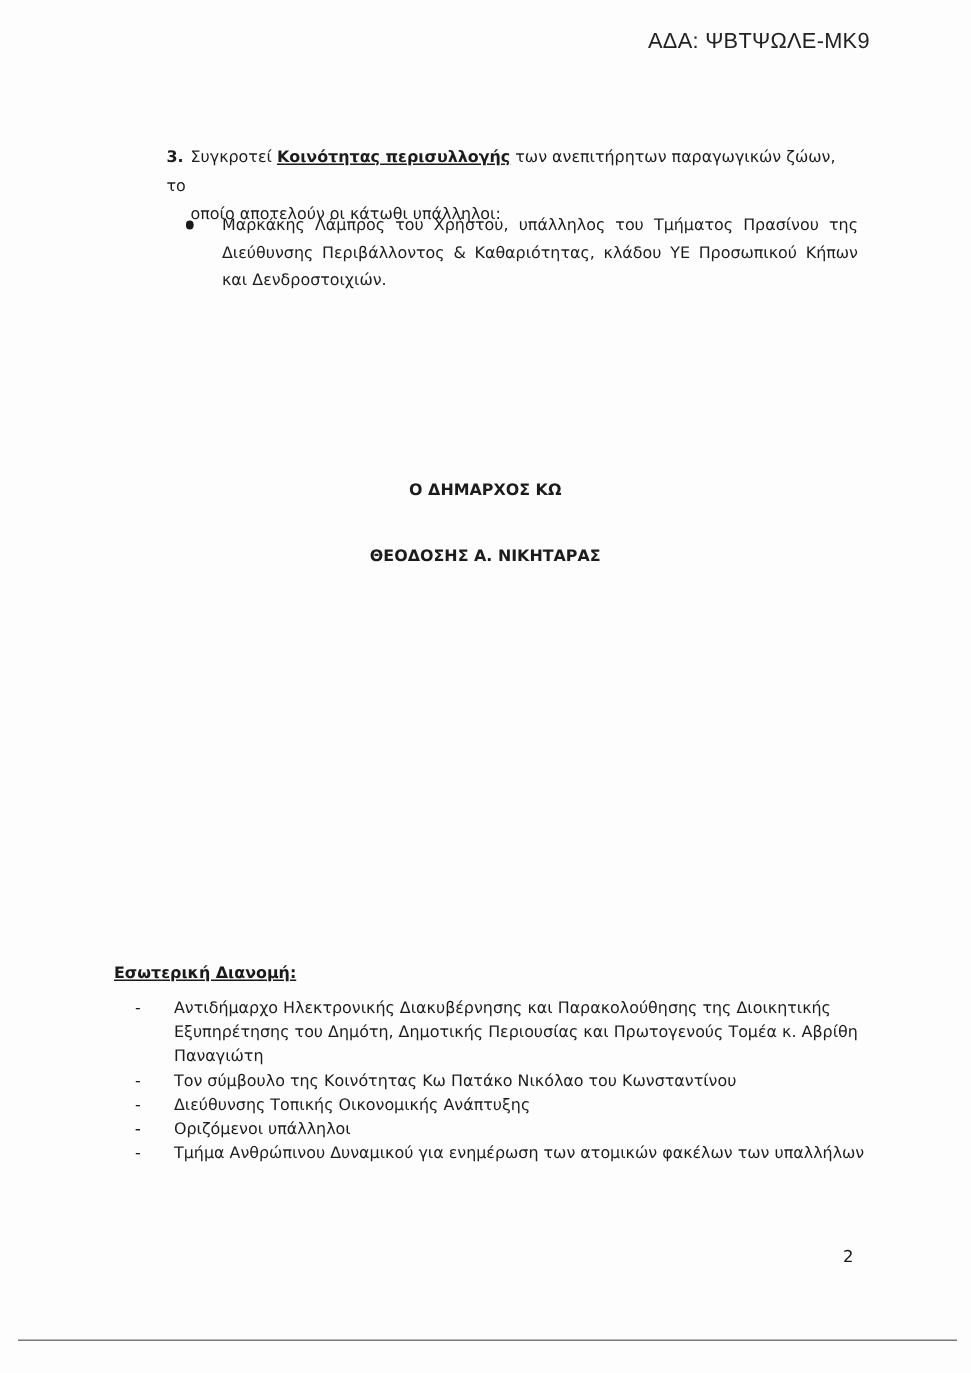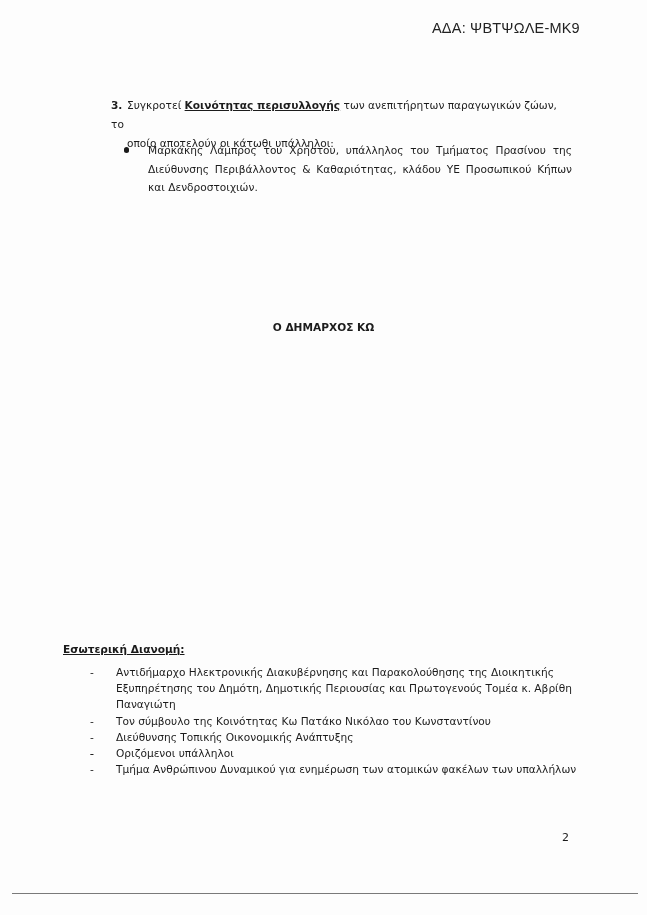--- a/index.html
+++ b/index.html
@@ -25,21 +25,21 @@
   .bullets li .dot {
     position: absolute; left: 0; top: 7px; width: 5px; height: 5px; border-radius: 50%; background: #1a1a1a;
   }
   .center-h {
     position: absolute; left: 0; width: 647px; text-align: center;
     font-family: "DejaVu Sans", sans-serif; font-weight: bold; font-size: 10.6px; color: #1c1c1c;
   }
   .mayor { top: 321px; }
   .name { top: 365px; }
   .dist-title {
-    position: absolute; left: 63px; top: 643px;
+    position: absolute; left: 76px; top: 643px;
     font-family: "DejaVu Sans", sans-serif; font-weight: bold; font-size: 10.6px; text-decoration: underline;
   }
   .dist { position: absolute; left: 90px; top: 664px; width: 500px; margin: 0; padding: 0; list-style: none; }
   .dist li { position: relative; padding-left: 26px; line-height: 16.2px; }
   .dist li .dash { position: absolute; left: 0; top: 0; }
   .pagenum { position: absolute; left: 562px; top: 831px; font-family: "DejaVu Sans", sans-serif; font-size: 11px; }
   .rule { position: absolute; left: 12px; top: 893px; width: 626px; height: 1px; background: #7a7a7a; }
 </style>
 </head>
 <body>
@@ -52,20 +52,21 @@
     <span class="num">3.</span><span>Συγκροτεί </span><span class="u">Κοινότητας περισυλλογής</span><span> των ανεπιτήρητων παραγωγικών ζώων, το</span>
     <span class="cont">οποίο αποτελούν οι κάτωθι υπάλληλοι:</span>
   </div>
 
   <ul class="bullets body-text">
     <li><span class="dot"></span></li>
     <li><span class="dot"></span><span>Μαρκάκης Λάμπρος του Χρήστου, υπάλληλος του Τμήματος Πρασίνου της Διεύθυνσης Περιβάλλοντος &amp; Καθαριότητας, κλάδου ΥΕ Προσωπικού Κήπων και Δενδροστοιχιών.</span></li>
   </ul>
 
   <div class="center-h mayor">Ο ΔΗΜΑΡΧΟΣ ΚΩ</div>
+  <div class="center-h name">ΘΕΟΔΟΣΗΣ Α. ΝΙΚΗΤΑΡΑΣ</div>
 
   <div class="dist-title">Εσωτερική Διανομή:</div>
 
   <ul class="dist body-text">
     <li><span class="dash">-</span><span>Αντιδήμαρχο Ηλεκτρονικής Διακυβέρνησης και Παρακολούθησης της Διοικητικής Εξυπηρέτησης του Δημότη, Δημοτικής Περιουσίας και Πρωτογενούς Τομέα κ. Αβρίθη Παναγιώτη</span></li>
     <li><span class="dash">-</span><span>Τον σύμβουλο της Κοινότητας Κω Πατάκο Νικόλαο του Κωνσταντίνου</span></li>
     <li><span class="dash">-</span><span>Διεύθυνσης Τοπικής Οικονομικής Ανάπτυξης</span></li>
     <li><span class="dash">-</span></li>
     <li><span class="dash">-</span><span>Οριζόμενοι υπάλληλοι</span></li>
     <li><span class="dash">-</span><span>Τμήμα Ανθρώπινου Δυναμικού για ενημέρωση των ατομικών φακέλων των υπαλλήλων</span></li>

